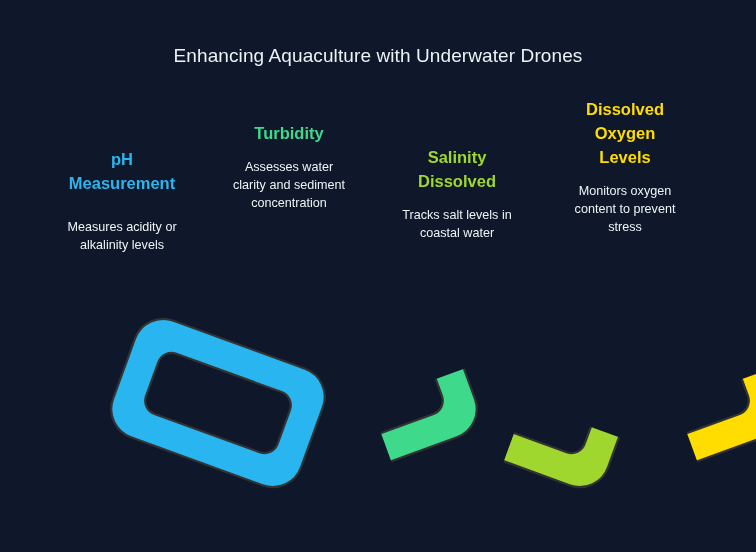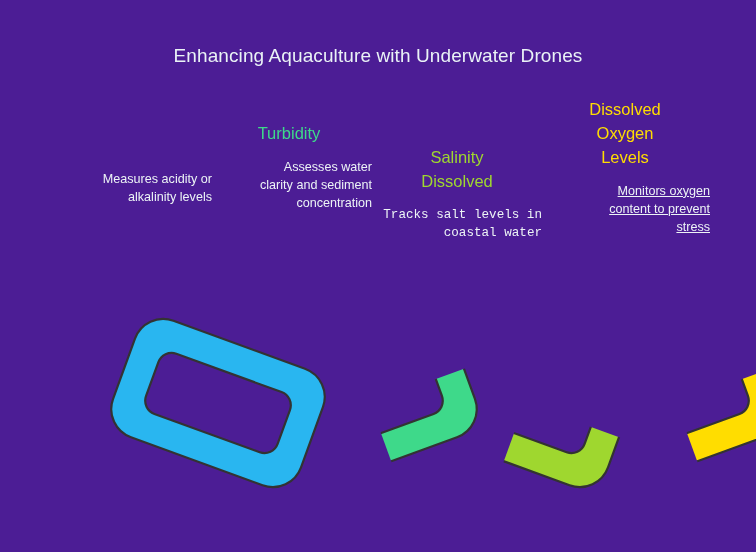--- a/index.html
+++ b/index.html
@@ -31,54 +31,57 @@
     top:88px; left:0;
     width:756px;
     height:180px;
   }
   .col {
     position:absolute;
     text-align:center;
   }
   .col-head {
     font-size:16.5px;
-    font-weight:normal;
+    font-weight:bold;
     line-height:1.45;
     margin-bottom:13px;
   }
   .col-body {
     font-size:12.6px;
     font-weight:400;
     line-height:1.42;
     color:#EDF4F6;
-    text-align:right;
   }
   
   .col-0 { left:32px;  width:180px; top:60px; }
   .col-1 { left:206px; width:166px; top:34px; }
   .col-2 { left:372px; width:170px; top:58px; }
   .col-3 { left:540px; width:170px; top:10px; }
 
   #chain {
     position:absolute;
     left:0; top:268px;
     width:756px; height:284px;
     display:block;
   }
 </style>
 </head>
 <body style="background: rgb(46, 134, 168);">
 
-<div id="stage" style="background: #4c1d95;">
+<div id="stage" style="background: #0f172a;">
 
   <div id="title">Enhancing Aquaculture with Underwater Drones</div>
 
   <div id="columns">
 
     <div class="col col-0">
+      <div class="col-head" style="color: rgb(41, 182, 240);">
+        <div>pH</div>
+        <div>Measurement</div>
+      </div>
       <div class="col-body" style="color: rgb(237, 244, 246); margin-top: 23px;">
         <div>Measures acidity or</div>
         <div>alkalinity levels</div>
       </div>
     </div>
 
     <div class="col col-1">
       <div class="col-head" style="color: rgb(62, 217, 138);">
         <div>Turbidity</div>
       </div>
@@ -87,33 +90,33 @@
         <div>clarity and sediment</div>
         <div>concentration</div>
       </div>
     </div>
 
     <div class="col col-2">
       <div class="col-head" style="color: rgb(159, 215, 47);">
         <div>Salinity</div>
         <div>Dissolved</div>
       </div>
-      <div class="col-body" style="color: rgb(237, 244, 246); font-family: Liberation Mono, monospace;">
+      <div class="col-body" style="color: rgb(237, 244, 246);">
         <div>Tracks salt levels in</div>
         <div>coastal water</div>
       </div>
     </div>
 
     <div class="col col-3">
       <div class="col-head" style="color: rgb(255, 221, 0);">
         <div>Dissolved</div>
         <div>Oxygen</div>
         <div>Levels</div>
       </div>
-      <div class="col-body" style="color: rgb(237, 244, 246); text-decoration: underline;">
+      <div class="col-body" style="color: rgb(237, 244, 246);">
         <div>Monitors oxygen</div>
         <div>content to prevent</div>
         <div>stress</div>
       </div>
     </div>
 
   </div>
 
   <svg id="chain" viewBox="0 0 756 284">
       <defs>

